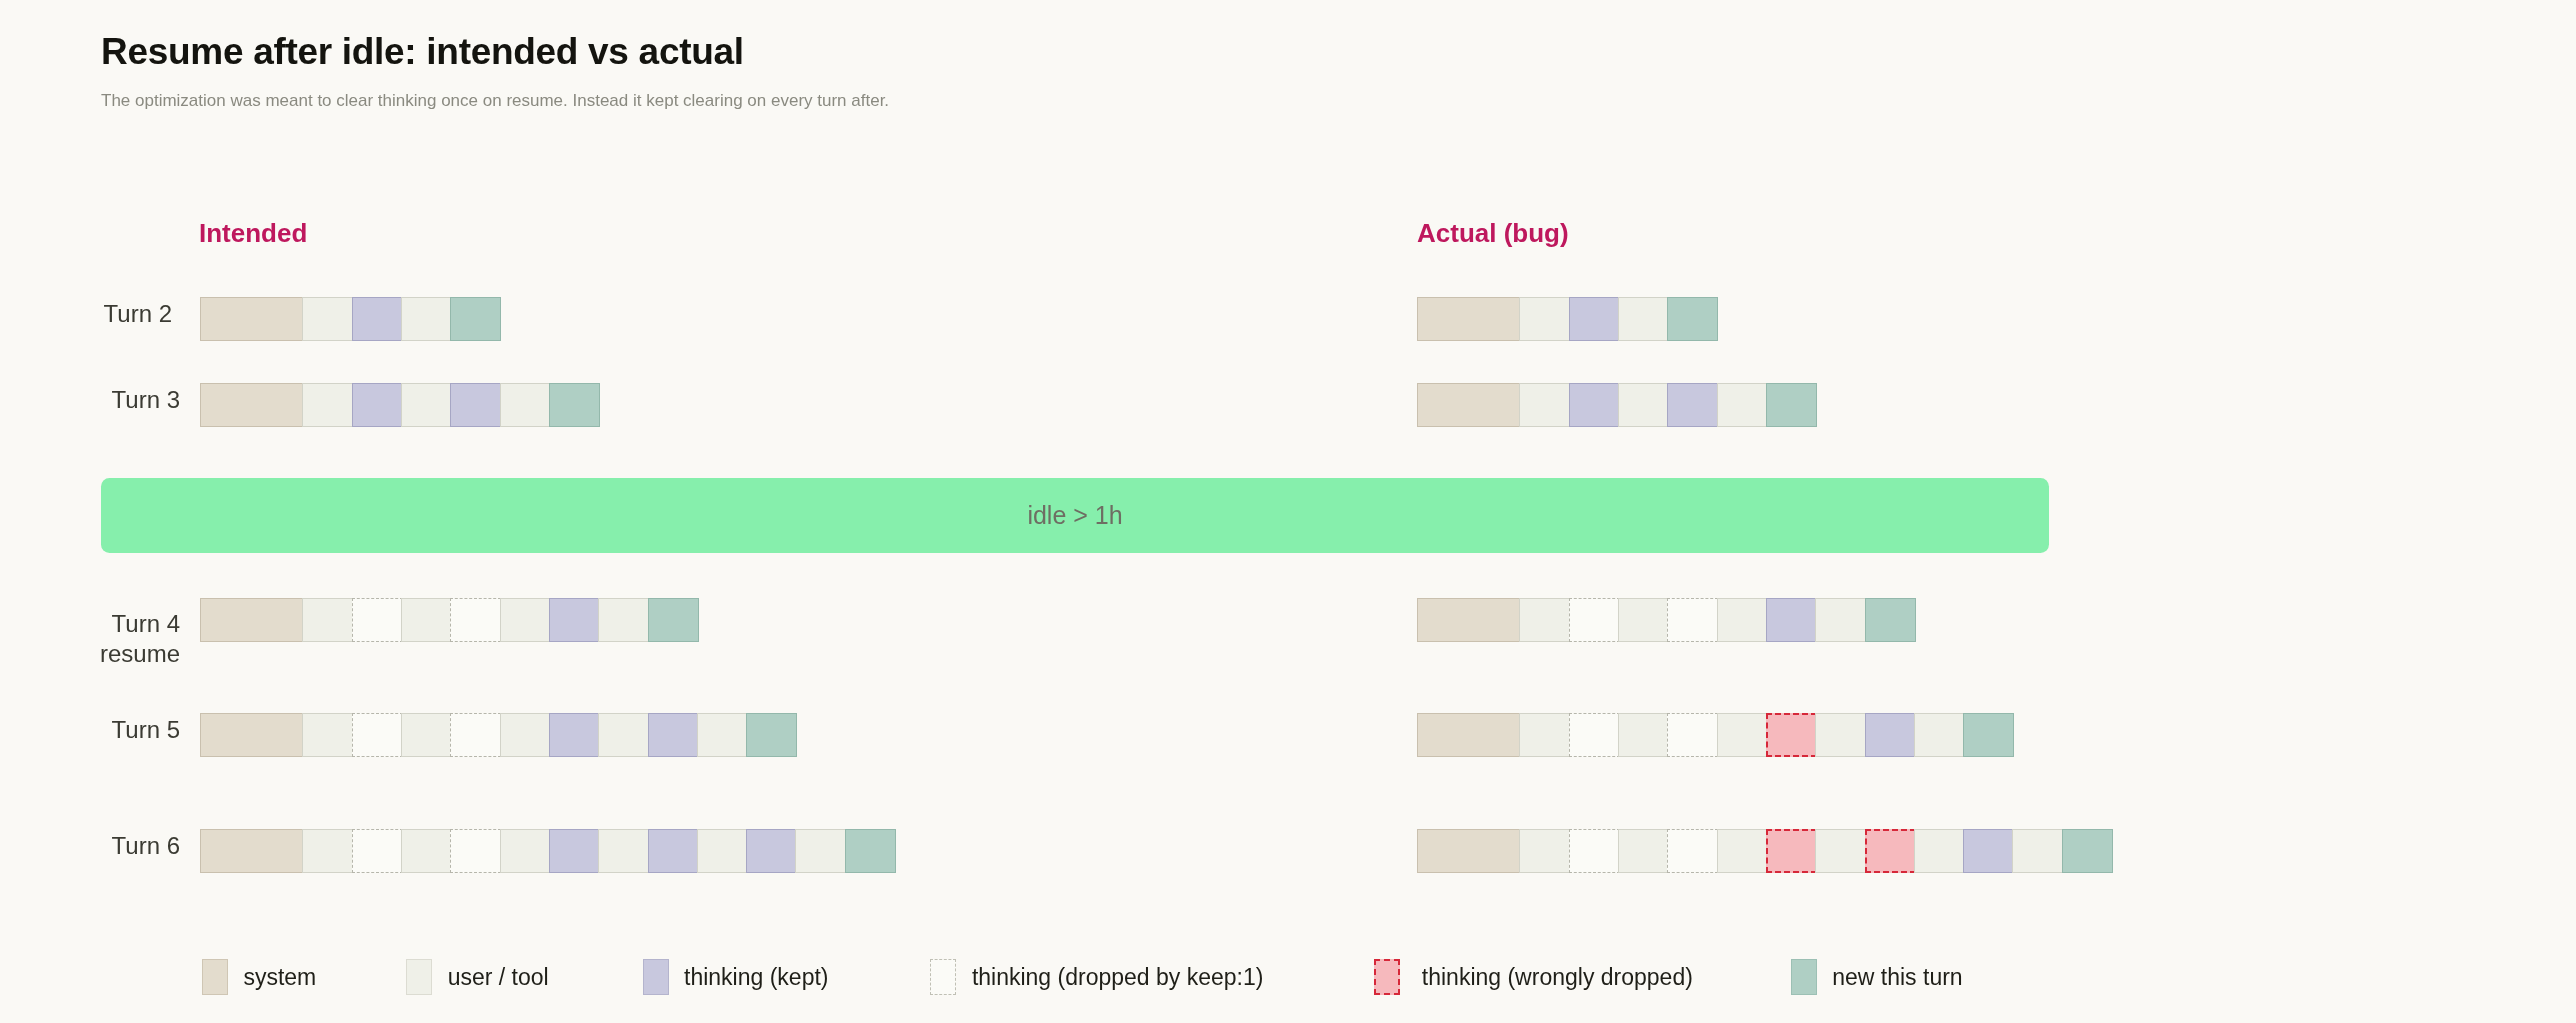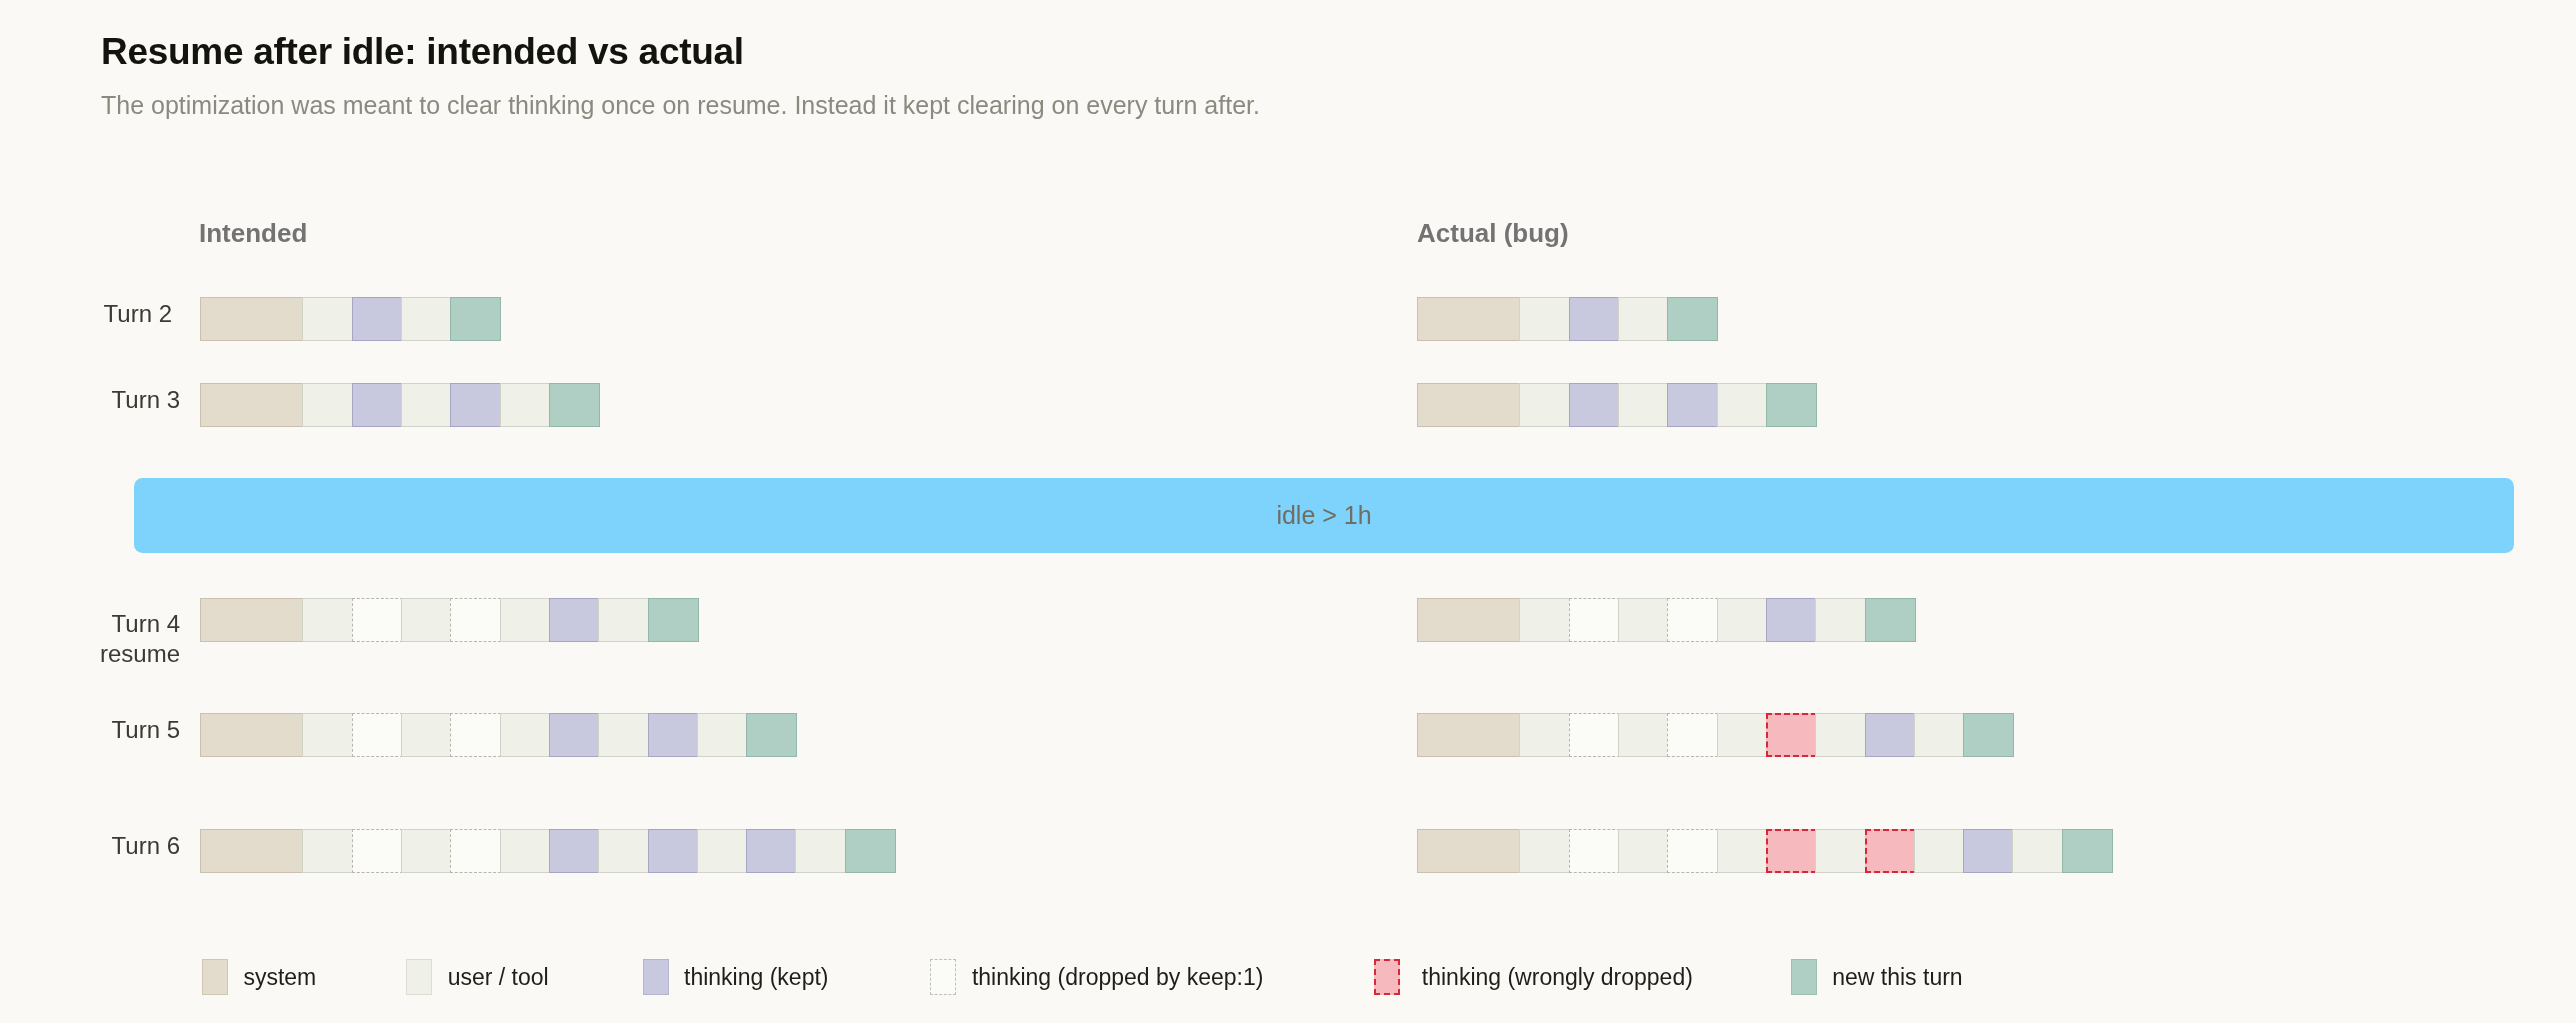--- a/index.html
+++ b/index.html
@@ -11,27 +11,27 @@
   }
   .page { position: relative; width: 2576px; height: 1023px; background: #faf9f5; }
 
   .title {
     position: absolute; left: 101px; top: 31px;
     font-size: 37px; font-weight: 700; color: #14140f;
     letter-spacing: -0.3px; white-space: nowrap;
   }
   .subtitle {
     position: absolute; left: 101px; top: 91px;
-    font-size: 25px; font-weight: 400; color: #8a8a80;
+    font-size: 17px; font-weight: 400; color: #8a8a80;
     white-space: nowrap;
   }
 
   .colhead {
     position: absolute; top: 218px;
-    font-size: 26px; font-weight: 600; color: #737373;
+    font-size: 26px; font-weight: 600; color: #be185d;
     white-space: nowrap;
   }
   .colhead.intended { left: 199px; }
   .colhead.actual { left: 1417px; }
 
   .rowlabel {
     position: absolute;
     font-size: 24px; color: #3b3b33;
     text-align: right; width: 154px;
     line-height: 1.25;
@@ -48,23 +48,23 @@
   }
   .cell.system { width: 104px; background: #e3dccd; border-color: #c9c0ae; }
   .cell.user   { background: #eff0e8; border-color: #d2d3c8; }
   .cell.think  { background: #c8c8de; border-color: #a6a6c4; }
   .cell.drop   { background: #fbfbf7; border: 1.7px dashed #b6b6ab; }
   .cell.wrong  { background: #f6b9bd; border: 2.6px dashed #d62839; }
   .cell.new    { background: #afcfc4; border-color: #93b8ab; }
 
   .idleband {
     position: absolute; left: 101px; top: 478px;
-    width: 2380px; height: 75px;
-    background: #7dd3fc; border-radius: 8.5px;
-    display: flex; align-items: center; justify-content: center; margin-left: 33px;
+    width: 1948px; height: 75px;
+    background: #86efac; border-radius: 8.5px;
+    display: flex; align-items: center; justify-content: center;
   }
   .idleband .idletext { font-size: 25px; color: #6e6e63; }
 
   .legend {
     position: absolute; left: 202px; top: 959px;
     display: flex; align-items: center; gap: 0;
   }
   .legend-item { display: flex; align-items: center; white-space: nowrap; }
   .legend-swatch {
     width: 26px; height: 36px; box-sizing: border-box;

